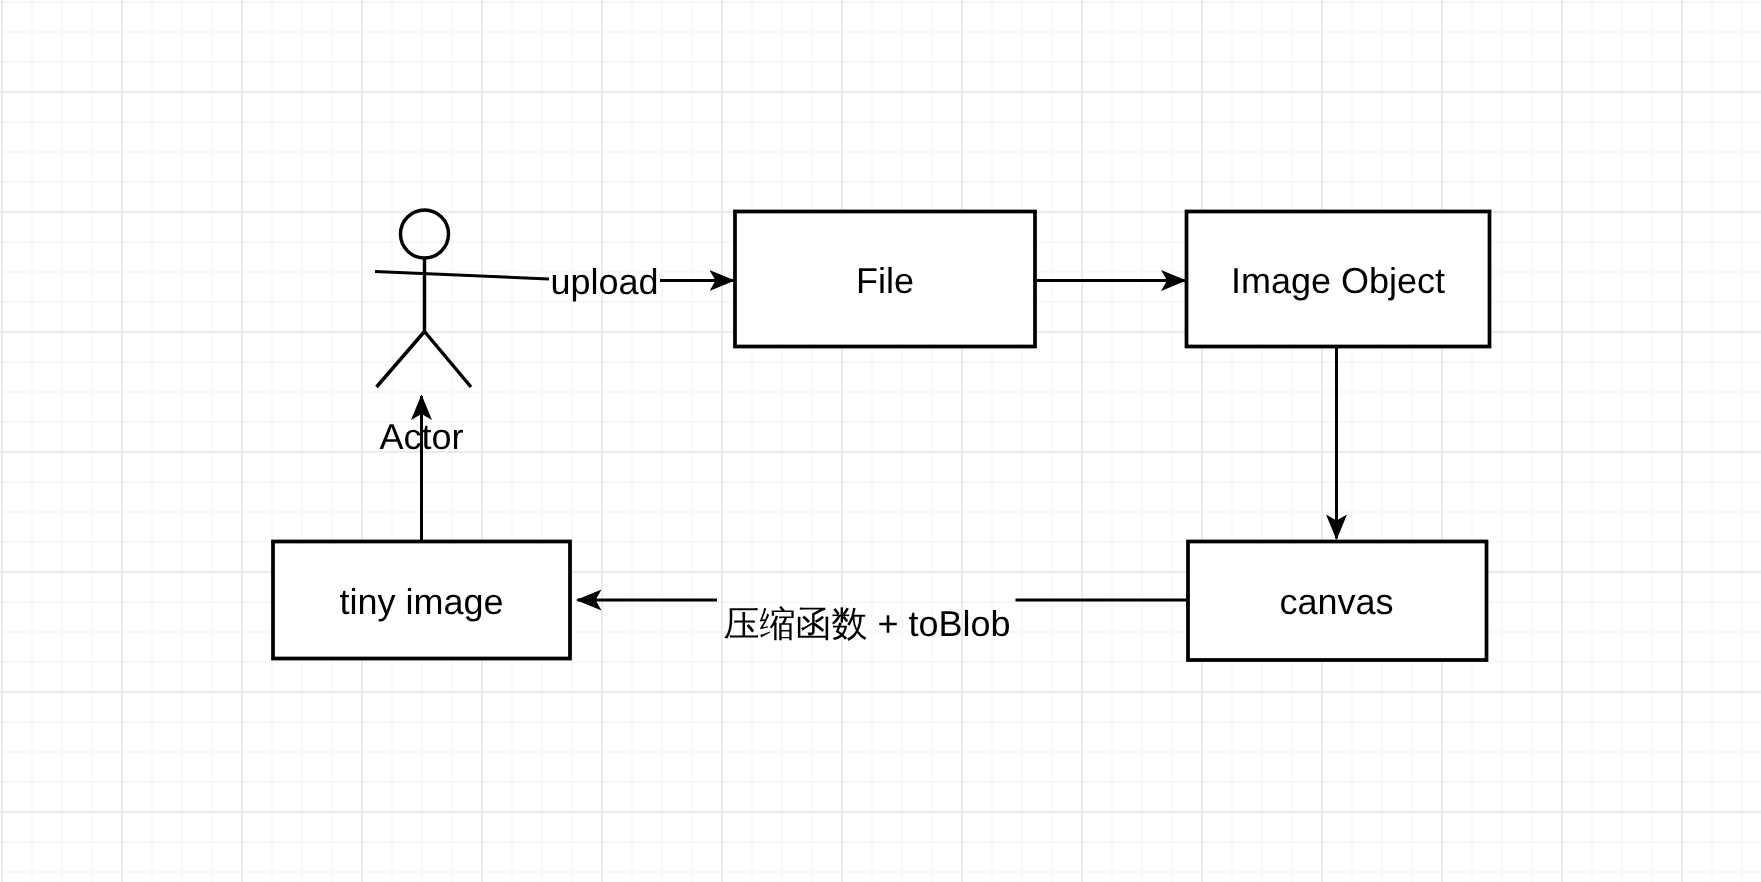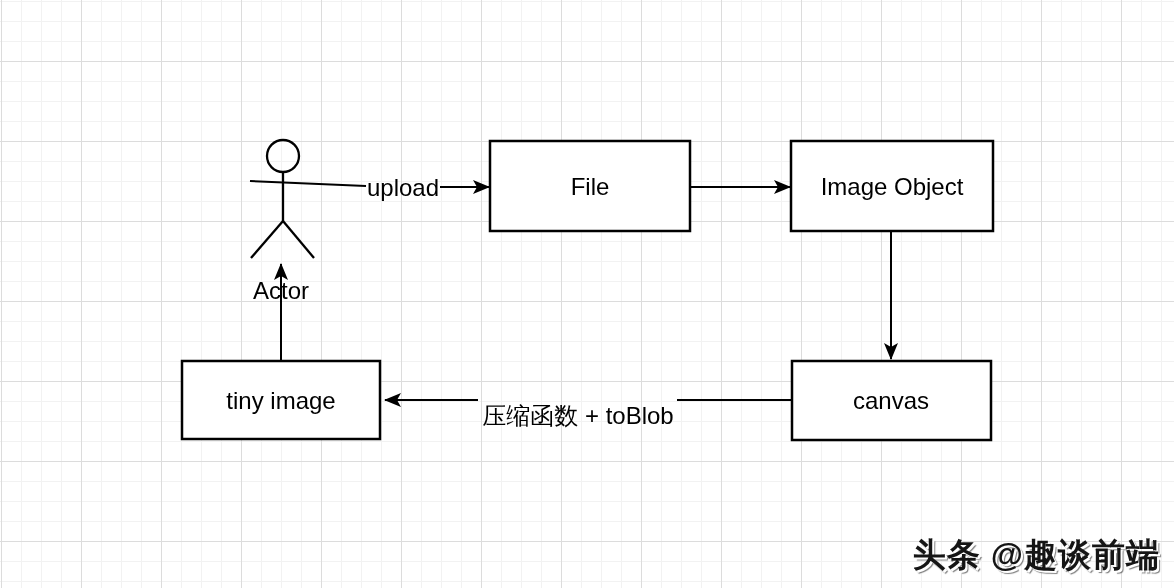--- a/index.html
+++ b/index.html
@@ -119,14 +119,13 @@
       <text x="281" y="409">tiny image</text>
     </g>
 
     <g>
       <line class="edge" x1="281" y1="360" x2="281" y2="264" marker-end="url(#arrowhead)"></line>
     </g>
 
     <text x="281" y="299">Actor</text>
   </svg>
 
-  <div class="watermark">头条 @趣谈前端</div>
 </div>
 
 </body></html>

